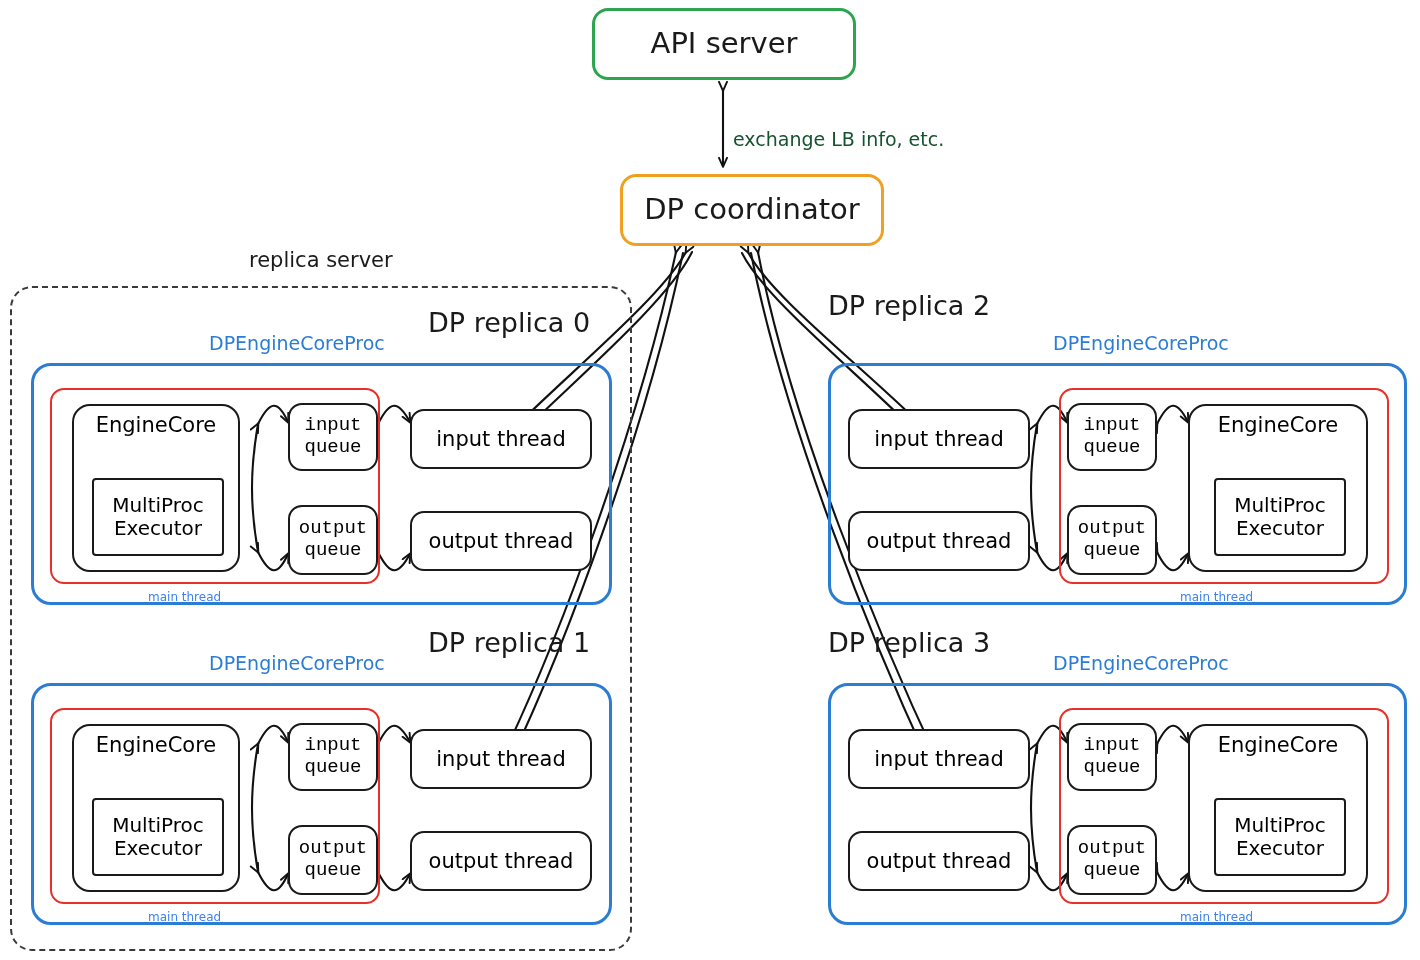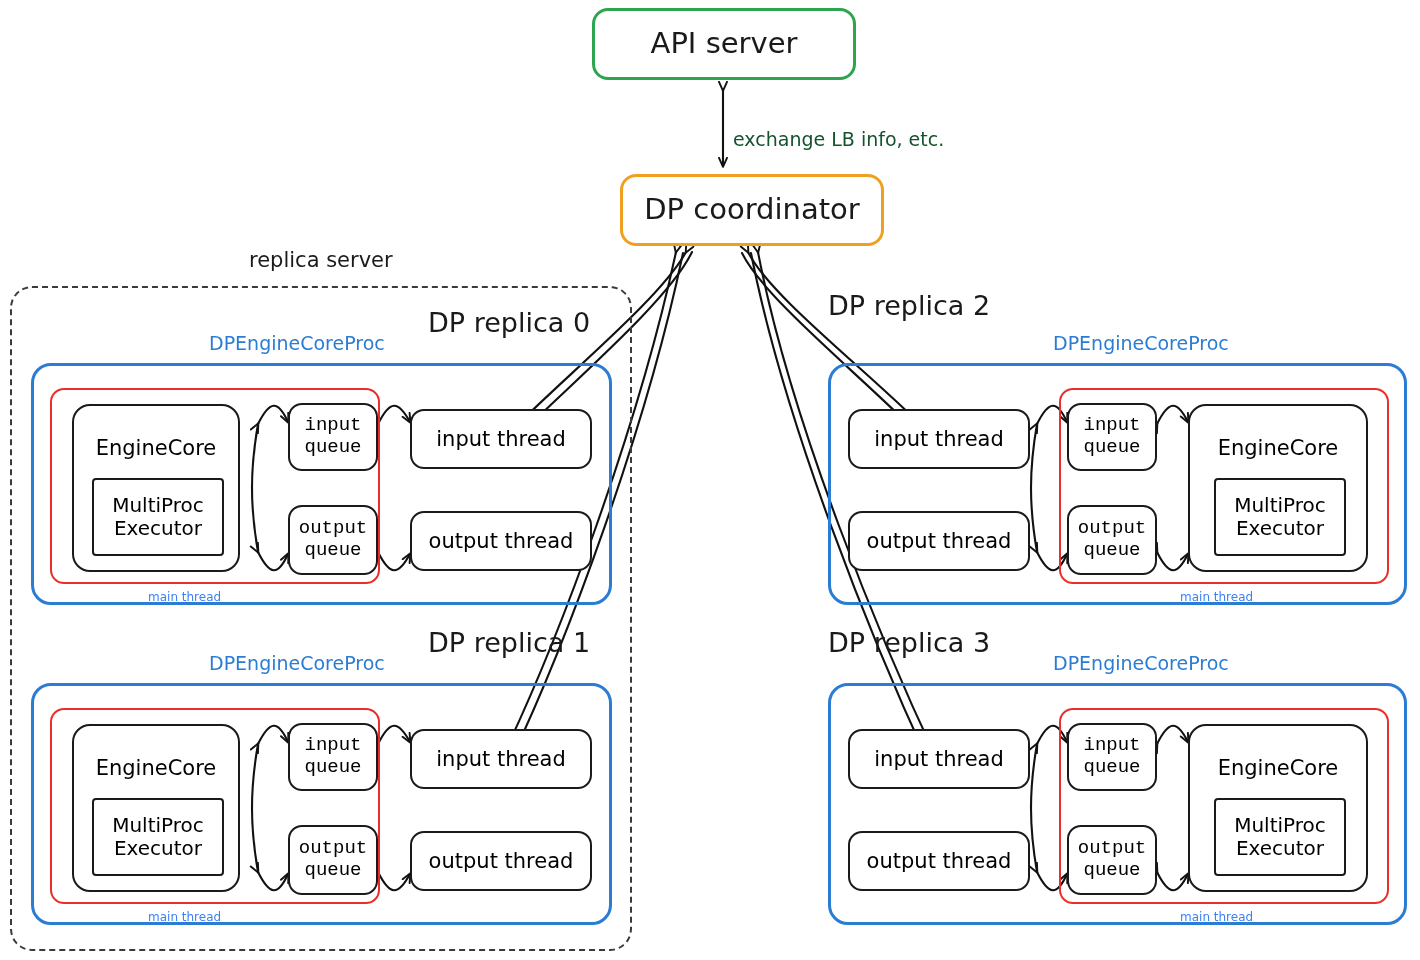--- a/index.html
+++ b/index.html
@@ -27,21 +27,21 @@
   .proc-label{position:absolute;font-size:19px;color:#2b7cd3;white-space:nowrap;}
   .mainthread-label{position:absolute;font-size:12px;color:#3b82f6;white-space:nowrap;}
 
   .proc-box{position:absolute;border:3px solid #2b7cd3;border-radius:20px;box-sizing:border-box;background:transparent;}
   .main-box{position:absolute;border:2.5px solid #e8302a;border-radius:14px;box-sizing:border-box;background:transparent;}
 
   .blk{position:absolute;box-sizing:border-box;border:2.5px solid #1a1a1a;border-radius:14px;background:#ffffff;
        display:flex;align-items:center;justify-content:center;text-align:center;}
   .blk .txt{line-height:1.15;}
   .enginecore{border-radius:18px;align-items:flex-start;justify-content:center;}
-  .enginecore .ec-title{font-size:21px;margin-top:30px;}
+  .enginecore .ec-title{font-size:21px;margin-top:7px;}
   .mpexec{font-size:20px;border-radius:4px;}
   .queue{font-size:19px;font-family:Liberation Mono, monospace;}
   .thread{font-size:21px;}
 </style>
 </head>
 <body>
 
 <div id="stage">
 
   <svg id="wires" viewBox="0 0 1420 960">

